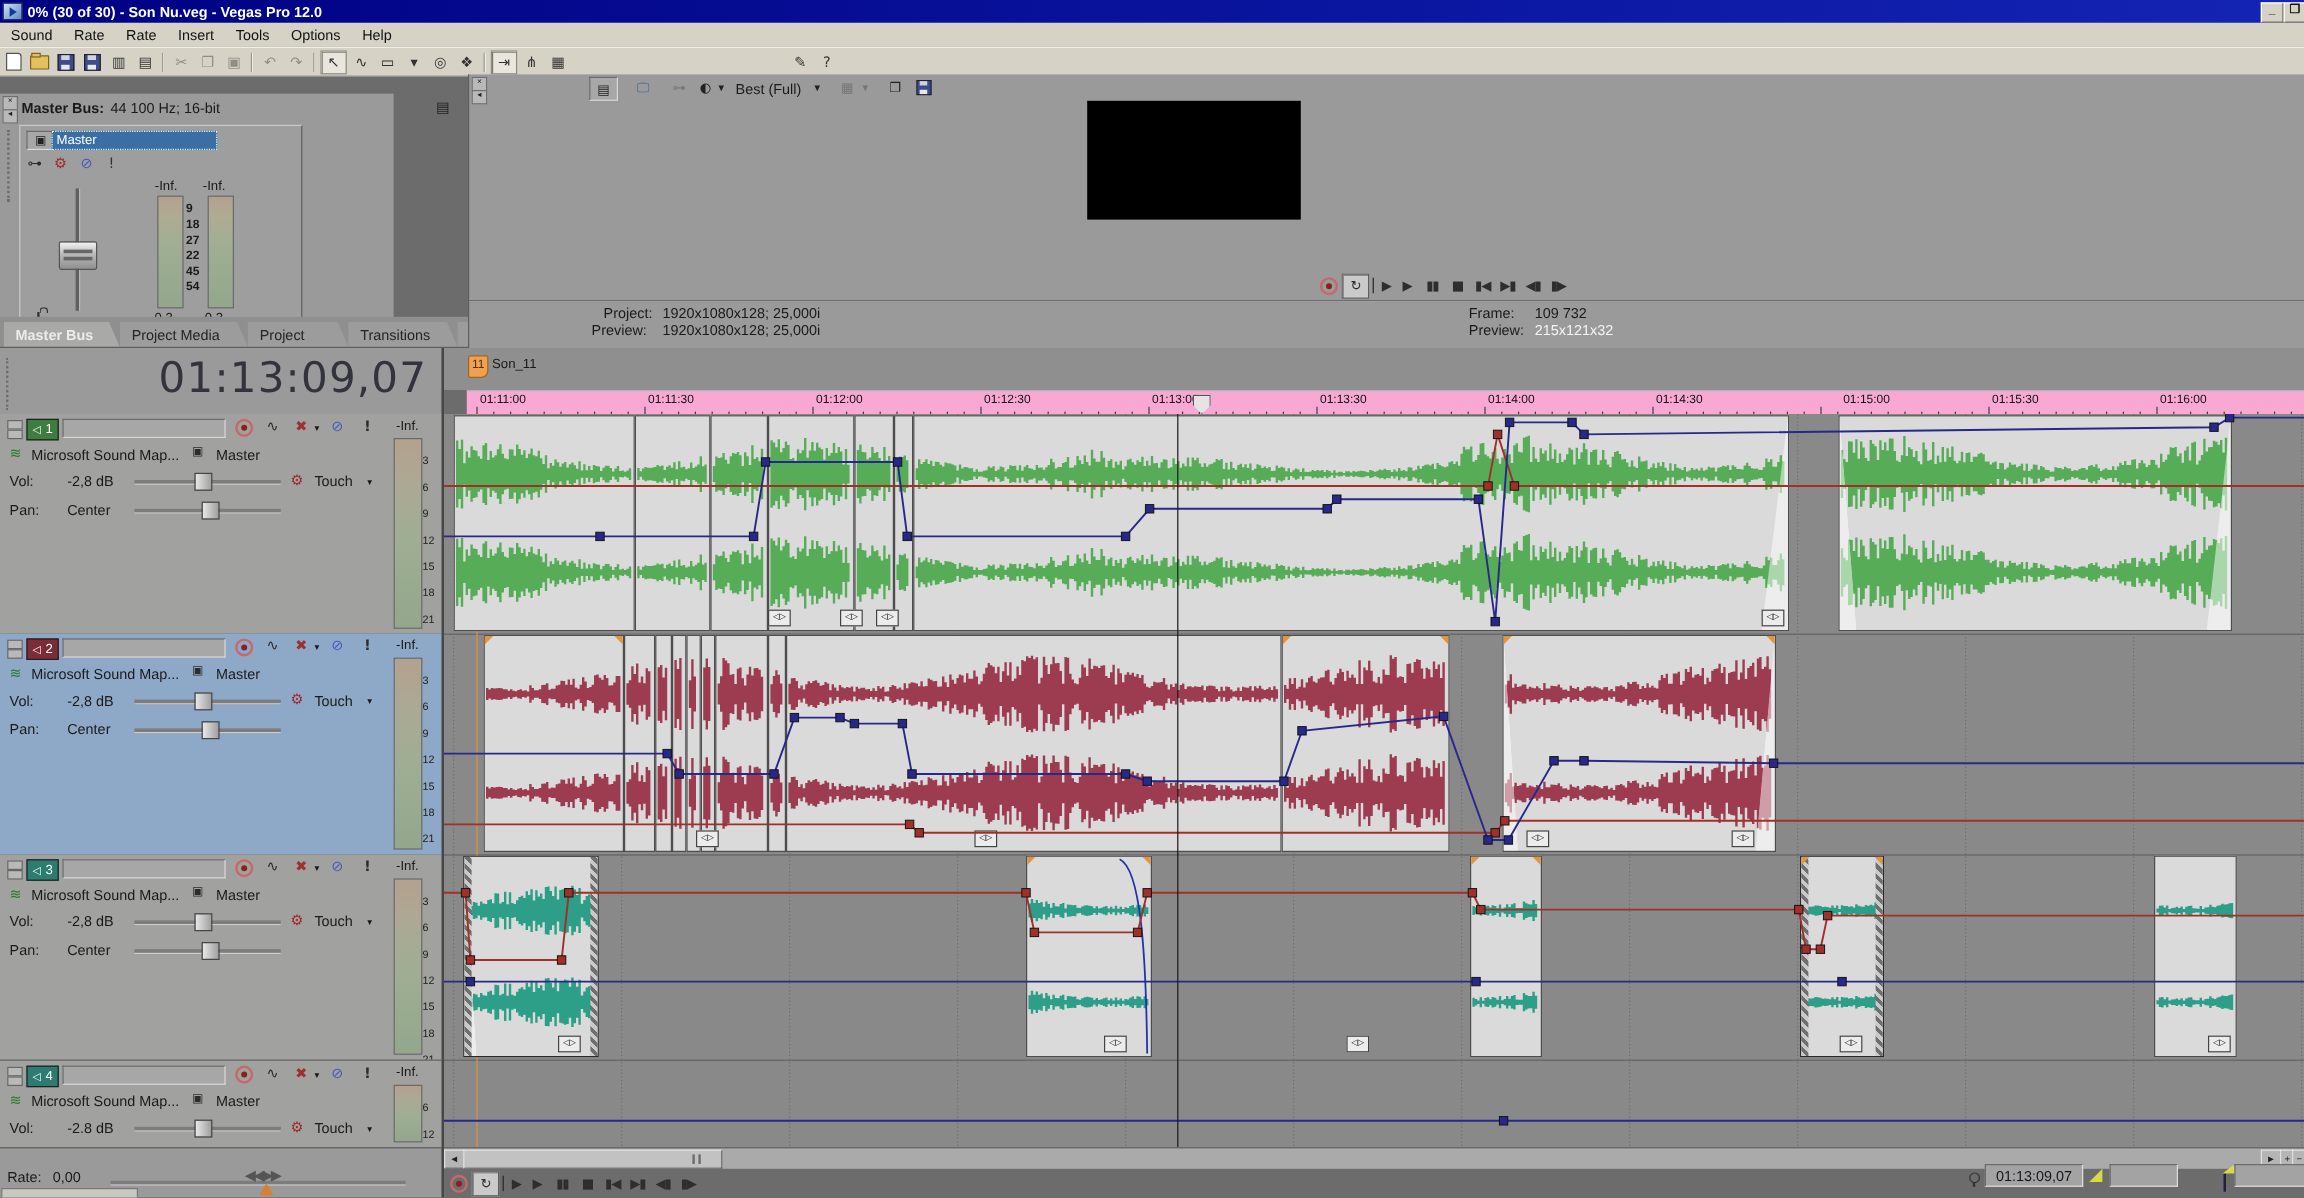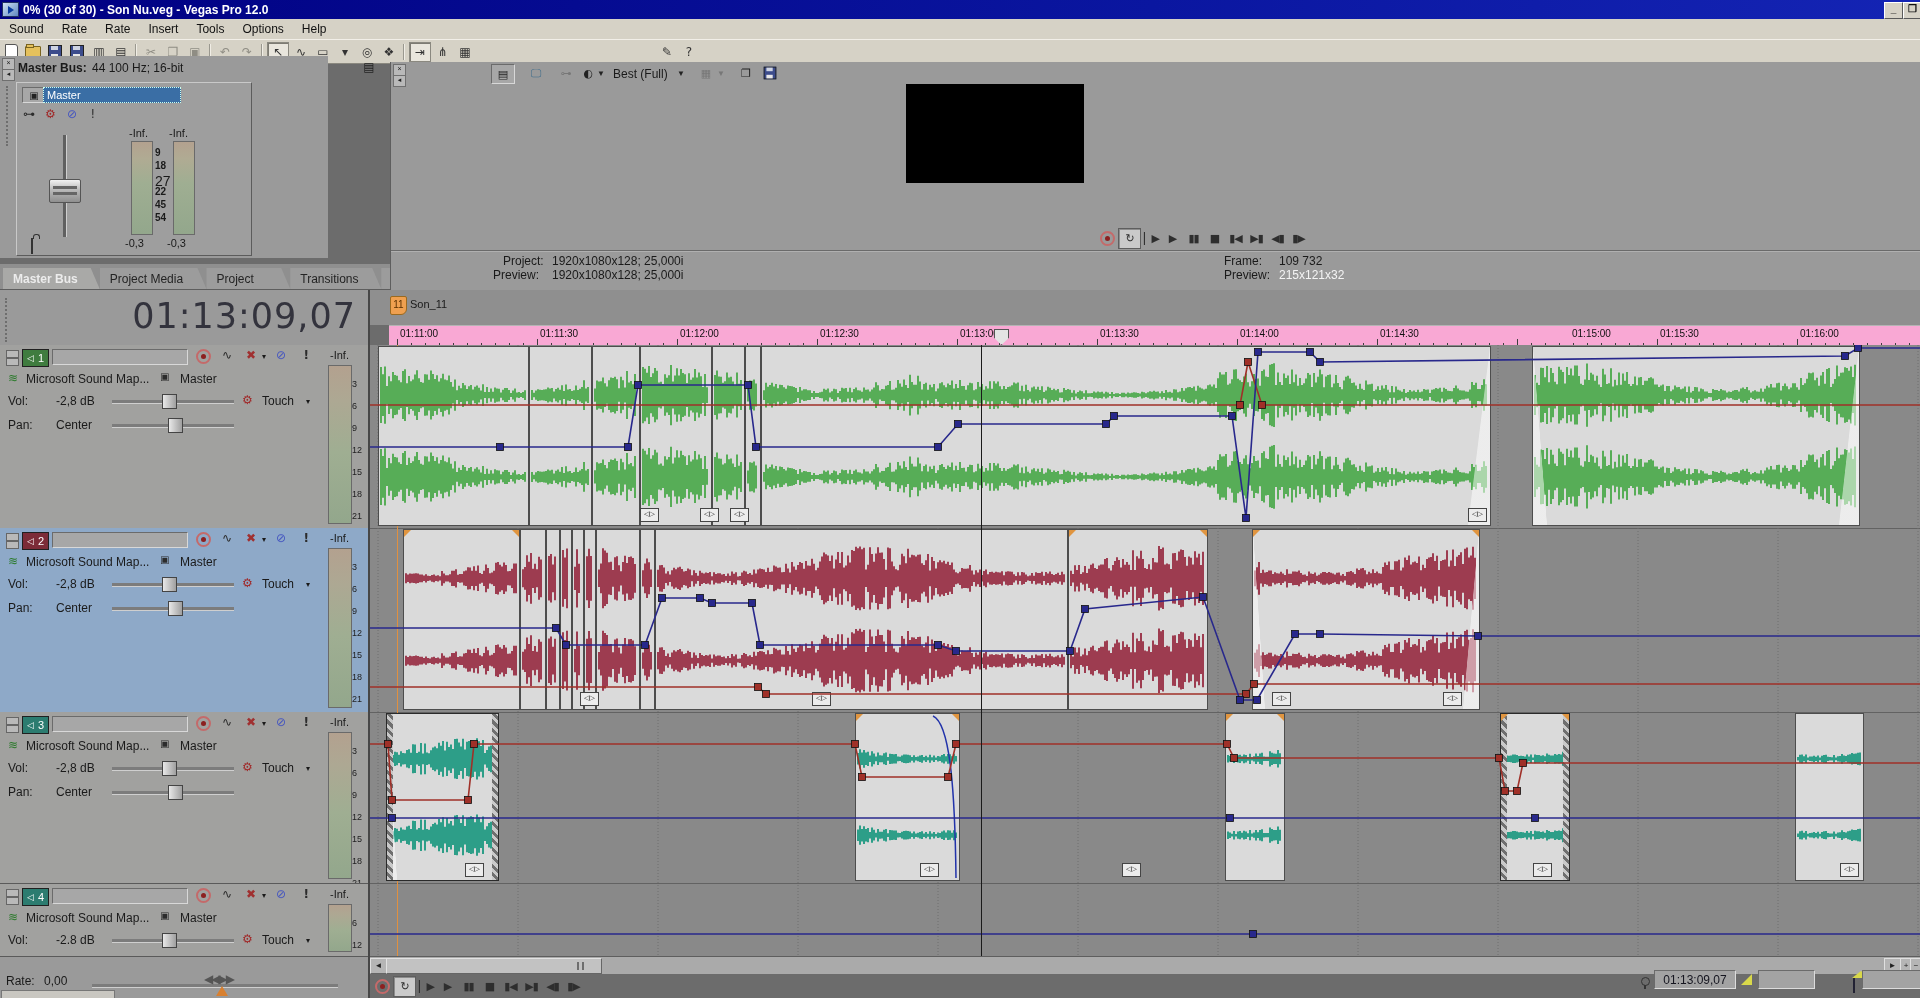--- a/index.html
+++ b/index.html
@@ -163,21 +163,21 @@
     <span class="tsep"></span>
     <span class="tbtn pressed">⇥</span>
     <span class="tbtn">⋔</span>
     <span class="tbtn">▦</span>
     <span style="width: 180px;"></span>
     <span class="tbtn">✎</span>
     <span class="tbtn">?</span>
   </div>
 
 
-<div class="abs panel" style="left:0;top:56px;width:328px;height:202px;">
+<div class="abs panel" style="left:0;top:78px;width:328px;height:202px;">
   <span class="abs minibtn" style="left:2px;top:2px;">×</span>
   <span class="abs minibtn" style="left:2px;top:13px;">◂</span>
   <div class="abs grip" style="left:6px;top:30px;height:60px;"></div>
   <b class="abs" style="left:18px;top:5px;font-size:12px;">Master Bus:</b>
   <span class="abs" style="left:92px;top:5px;">44 100 Hz; 16-bit</span>
   <span class="abs vbtn" style="left:358px;top:2px;font-size:12px;">▤</span>
 
   <div id="mixerbox" class="abs" style="left:16px;top:26px;width:234px;height:172px;">
     <span class="abs vbtn sunken" style="left:5px;top:4px;width:16px;height:14px;font-size:10px;">▣</span>
     <input class="abs" style="left: 26px; top: 4px; width: 130px; height: 14px; background: rgb(58, 110, 165); color: rgb(255, 255, 255); border: 1px dotted rgb(204, 255, 238); font-size: 11px; font-family: &quot;Liberation Sans&quot;, sans-serif; padding: 0px 3px;" value="Master">
@@ -186,21 +186,21 @@
     <span class="abs hdr-ic" style="left:50px;top:24px;color:#4455c0;">⊘</span>
     <span class="abs hdr-ic" style="left:74px;top:24px;color:#333;">ǃ</span>
 
     <span class="abs" style="left:112px;top:44px;font-size:11px;">-Inf.</span>
     <span class="abs" style="left:152px;top:44px;font-size:11px;">-Inf.</span>
     <div class="abs meterbar" style="left:114px;top:58px;width:20px;height:92px;"></div>
     <div class="abs meterbar" style="left:156px;top:58px;width:20px;height:92px;"></div>
     <div class="abs" id="mixerscale" style="left:136px;top:58px;width:20px;height:92px;">
         <span class="abs" style="left: 2px; top: 6px; font-size: 10px; font-weight: bold;">9</span>
         <span class="abs" style="left: 2px; top: 19px; font-size: 10px; font-weight: bold;">18</span>
-        <span class="abs" style="left: 2px; top: 32px; font-size: 14px; font-weight: normal; text-align: right;">27</span>
+        <span class="abs" style="left: 2px; top: 32px; font-size: 10px; font-weight: bold; text-align: right;">27</span>
         <span class="abs" style="left: 2px; top: 45px; font-size: 10px; font-weight: bold;">22</span>
         <span class="abs" style="left: 2px; top: 58px; font-size: 10px; font-weight: bold;">45</span>
         <span class="abs" style="left: 2px; top: 71px; font-size: 10px; font-weight: bold;">54</span>
       </div>
     <div class="abs fadertrack" style="left:46px;top:52px;height:102px;"></div>
     <div class="abs faderthumb" style="left:32px;top:96px;"></div>
     <span class="abs locki" style="left:14px;top:156px;"></span>
     <span class="abs" style="left:108px;top:154px;font-size:11px;">-0,3</span>
     <span class="abs" style="left:150px;top:154px;font-size:11px;">-0,3</span>
   </div>
@@ -540,21 +540,21 @@
     <span class="rtick" style="left: 1534px; height: 3px;"></span>
     <span class="rtick" style="left: 1548px; height: 7px;"></span>
     <span class="rlabel" style="left: 11px;">01:11:00</span>
     <span class="rlabel" style="left: 151px;">01:11:30</span>
     <span class="rlabel" style="left: 291px;">01:12:00</span>
     <span class="rlabel" style="left: 431px;">01:12:30</span>
     <span class="rlabel" style="left: 571px;">01:13:00</span>
     <span class="rlabel" style="left: 711px;">01:13:30</span>
     <span class="rlabel" style="left: 851px;">01:14:00</span>
     <span class="rlabel" style="left: 991px;">01:14:30</span>
-    <span class="rlabel" style="left: 1183px;">01:15:00</span>
+    <span class="rlabel" style="left: 1147px;">01:15:00</span>
     <span class="rlabel" style="left: 1271px;">01:15:30</span>
     <span class="rlabel" style="left: 1411px;">01:16:00</span>
     <div class="phhandle" style="left: 605px; top: 3px;"></div>
   </div>
 <div id="lanes" class="abs" style="left:370px;top:345px;width:1550px;height:611px;">
     <div class="abs lane" style="left: 0px; top: 0px; width: 1550px; height: 183px;"></div>
     <div class="abs lane" style="left: 0px; top: 183px; width: 1550px; height: 184px;"></div>
     <div class="abs lane" style="left: 0px; top: 367px; width: 1550px; height: 171px;"></div>
     <div class="abs lane" style="left: 0px; top: 539px; width: 1550px; height: 72px;"></div>
     <svg width="1550" height="611" style="position: absolute; left: 0px; top: 0px;">

